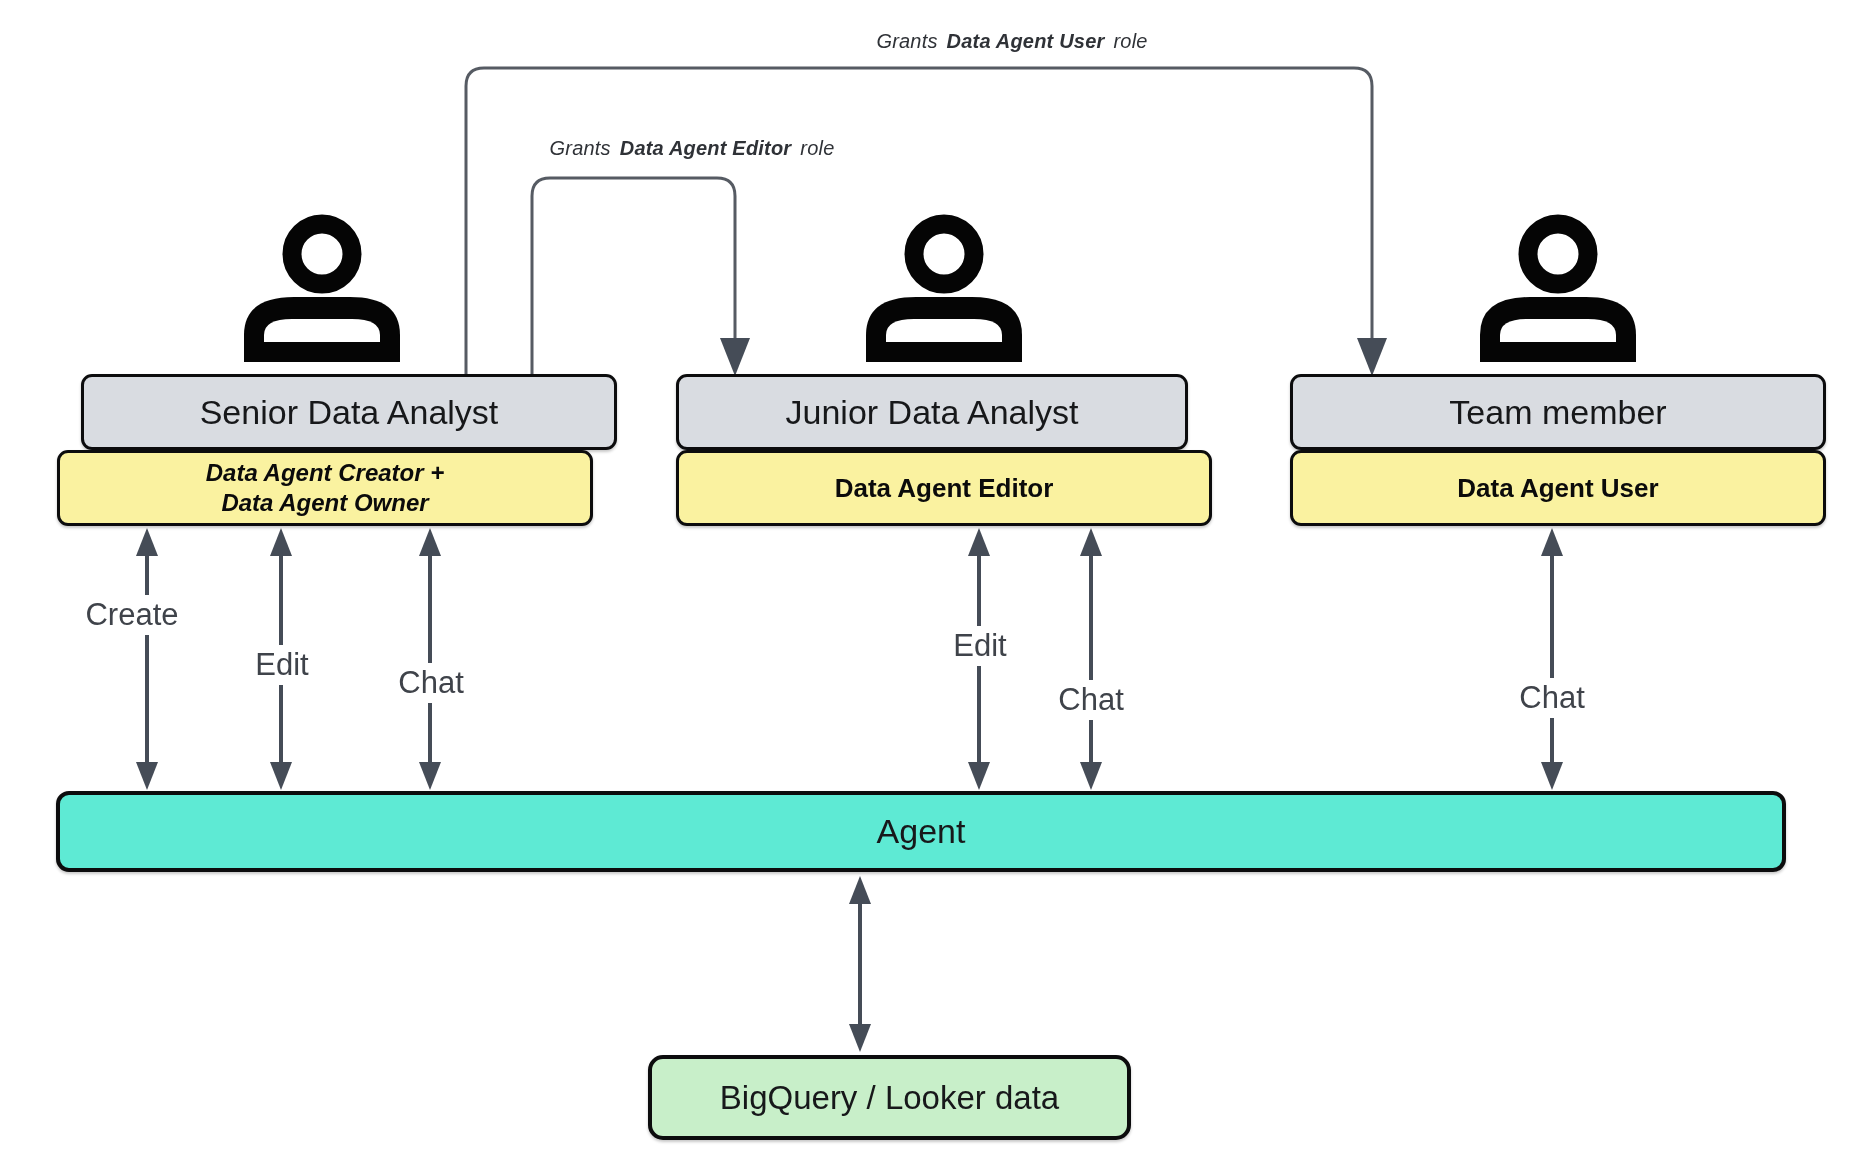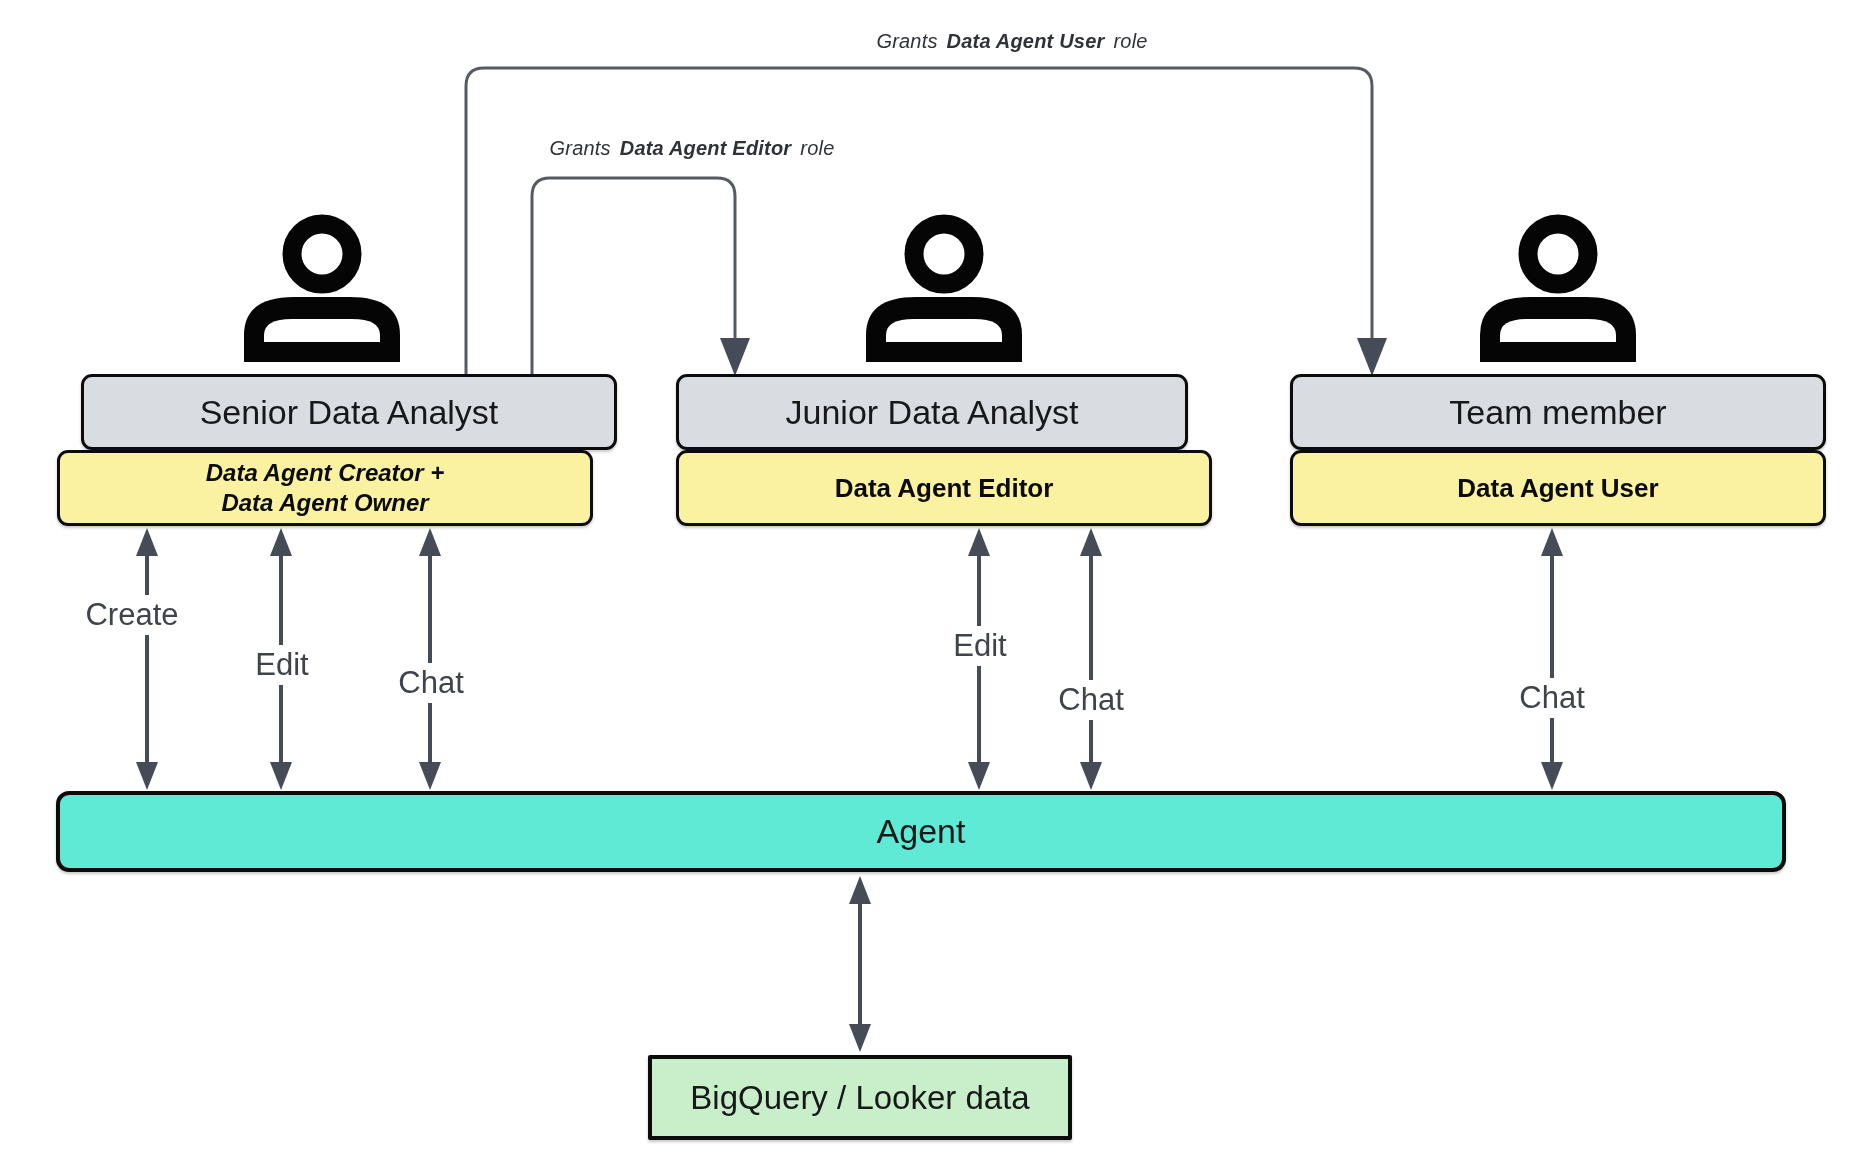--- a/index.html
+++ b/index.html
@@ -67,22 +67,22 @@
 
   
   .agent-bar{
     position:absolute;left:56px;top:791px;width:1730px;height:81px;box-sizing:border-box;
     background:#5eead4;border:4px solid #0c0c0d;border-radius:13px;
     display:flex;align-items:center;justify-content:center;
     font-size:34px;color:#17181a;
     box-shadow:0 2px 3px rgba(0,0,0,.22);
   }
   .data-box{
-    position:absolute;left:648px;top:1055px;width:424px;height:85px;box-sizing:border-box;
-    background:#c8efc9;border:4px solid #0c0c0d;border-radius:2px;
+    position:absolute;left:648px;top:1055px;width:483px;height:85px;box-sizing:border-box;
+    background:#c8efc9;border:4px solid #0c0c0d;border-radius:15px;
     display:flex;align-items:center;justify-content:center;
     font-size:33px;color:#17181a;
     box-shadow:0 2px 3px rgba(0,0,0,.22);
   }
 </style>
 </head>
 <body>
 
 <div class="canvas">
 

